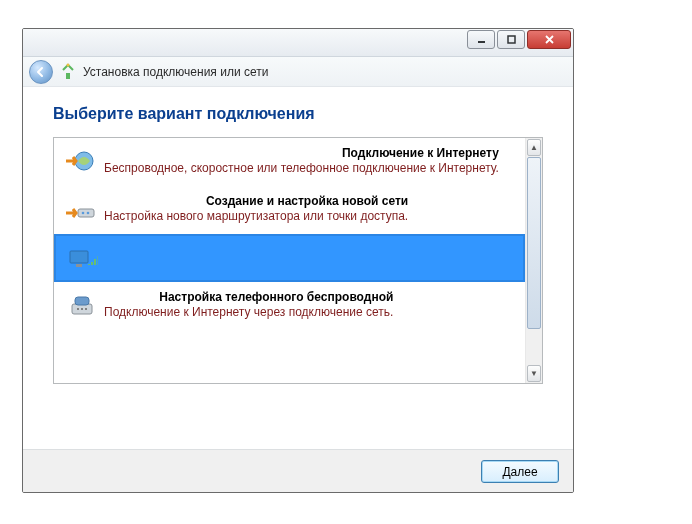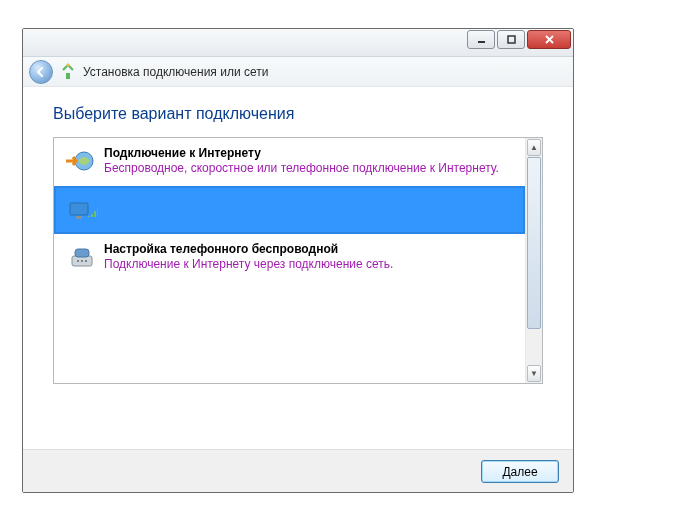--- a/index.html
+++ b/index.html
@@ -88,21 +88,21 @@
   }
   
   .content {
     padding: 18px 30px 0 30px;
     background: #fff;
     height: 362px;
   }
   .main-title {
     color: #0a3f8f;
     font-size: 16px;
-    font-weight: 400;
+    font-weight: 700;
     margin-bottom: 14px;
   }
   .list-box {
     border: 1px solid #b7babc;
     height: 247px;
     background: #fff;
     position: relative;
     display: flex;
   }
   .list-inner {
@@ -145,23 +145,23 @@
   .option.selected {
     background: #3296ff;
     color: #fff;
     border: 2px solid #2b85e4;
   }
   .opt-icon {
     width: 38px; height: 34px;
     flex-shrink: 0;
     display:flex;align-items:center;justify-content:center;
   }
-  .opt-text { padding-top: 1px; }
+  .opt-text { padding-top: 1px; text-align: right; }
   .opt-title { font-size: 12px; color: #000; font-weight: 600; line-height: 15px; }
-  .opt-desc  { font-size: 12px; color: #a21caf; line-height: 15px; }
+  .opt-desc  { font-size: 12px; color: #7f1d1d; line-height: 15px; }
   .option.selected .opt-title { color:#fff; font-weight:400; }
   .option.selected .opt-desc  { color:#fff; }
   
   .footer {
     height: 44px;
     border-top: 1px solid #dcdfe1;
     background: #f0f0f0;
     display: flex;
     justify-content: flex-end;
     align-items: center;
@@ -235,20 +235,34 @@
                   <circle cx="20" cy="14" r="9" fill="#7fbce8" stroke="#3a7db7"></circle>
                   <path d="M14 14 Q20 6 26 14 Q20 22 14 14" fill="#a5d27a"></path>
                   <path d="M2 14 L12 14 M9 10 L12 14 L9 18" stroke="#e68a1e" stroke-width="3" fill="none"></path>
                 </svg>
               </div>
     <div class="opt-text">
       <div class="opt-title">Подключение к Интернету</div>
       <div class="opt-desc">Беспроводное, скоростное или телефонное подключение к Интернету.</div>
     </div>
   </div>
+            <div class="option">
+    <div class="opt-icon">
+                <svg width="34" height="30" viewBox="0 0 34 30">
+                  <rect x="14" y="14" width="16" height="8" rx="2" fill="#cfd6dc" stroke="#8a9299"></rect>
+                  <circle cx="19" cy="18" r="1.3" fill="#5a9bdc"></circle>
+                  <circle cx="24" cy="18" r="1.3" fill="#5a9bdc"></circle>
+                  <path d="M2 18 L12 18 M9 14 L12 18 L9 22" stroke="#e68a1e" stroke-width="3" fill="none"></path>
+                </svg>
+              </div>
+    <div class="opt-text">
+      <div class="opt-title">Создание и настройка новой сети</div>
+      <div class="opt-desc">Настройка нового маршрутизатора или точки доступа.</div>
+    </div>
+  </div>
             <div class="option selected">
     <div class="opt-icon">
                 <svg width="34" height="30" viewBox="0 0 34 30">
                   <rect x="6" y="8" width="18" height="12" rx="1" fill="#3a8edb" stroke="#2a6fae"></rect>
                   <rect x="12" y="21" width="6" height="3" fill="#8a9299"></rect>
                   <rect x="27" y="19" width="2" height="3" fill="#69c06f"></rect>
                   <rect x="30" y="16" width="2" height="6" fill="#69c06f"></rect>
                   <rect x="33" y="13" width="0.5" height="9" fill="#69c06f"></rect>
                   <rect x="24" y="21" width="2" height="1" fill="#69c06f"></rect>
                 </svg>

